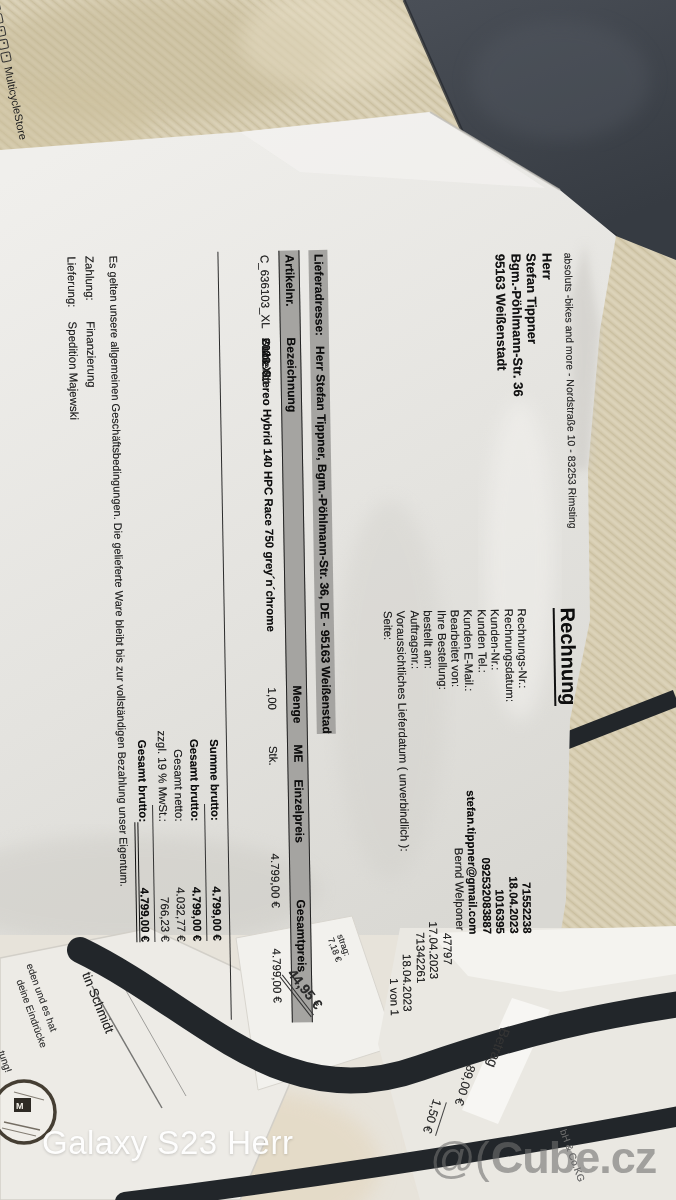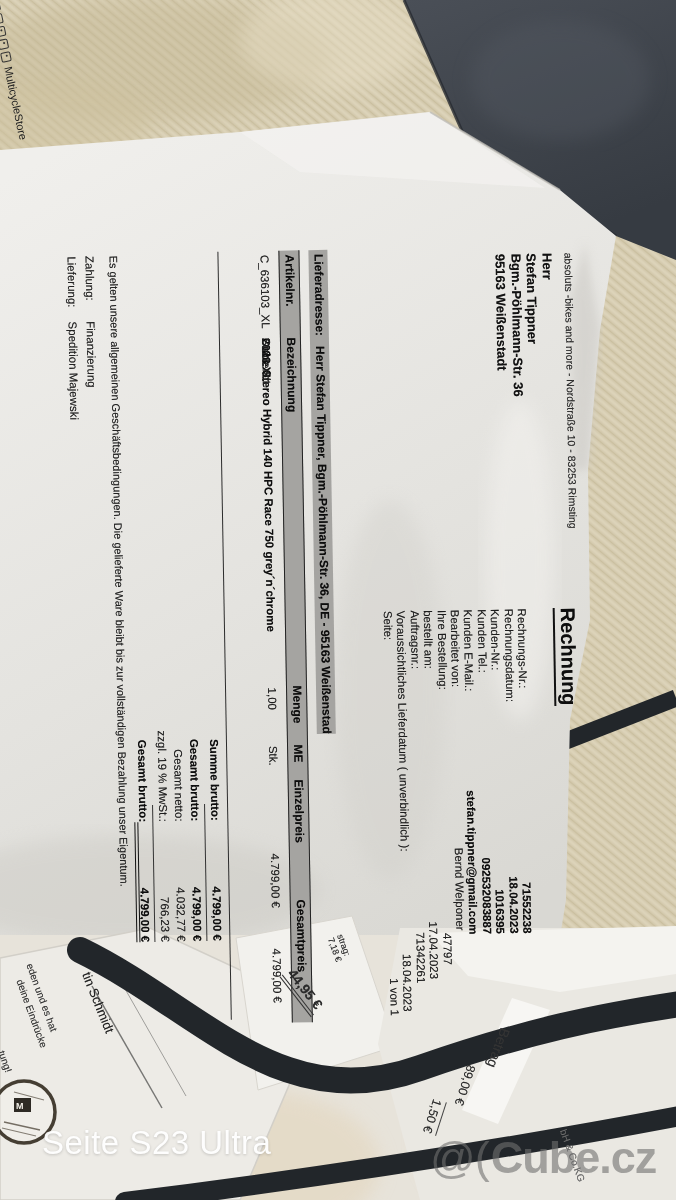--- a/index.html
+++ b/index.html
@@ -302,18 +302,18 @@
     <span class="sicon"></span>
     <span class="sicon"></span>
     <span class="sicon"></span>
     <span class="sicon"></span>
     <span class="storename">MulticycleStore</span>
   </div>
   <div class="scrap frag frag1">eden und es hat</div>
   <div class="scrap frag frag2">deine Eindrücke</div>
   <div class="scrap frag frag3">tung!</div>
 
-  <div class="wm-galaxy">Seite S23 Ultra</div>
+  <div class="wm-galaxy">Galaxy S23 Herr</div>
   <div class="wm-bazos">
     <span class="pfx">@(</span><span>Cube.cz</span>
   </div>
 
 </div>
 
 </body></html>

